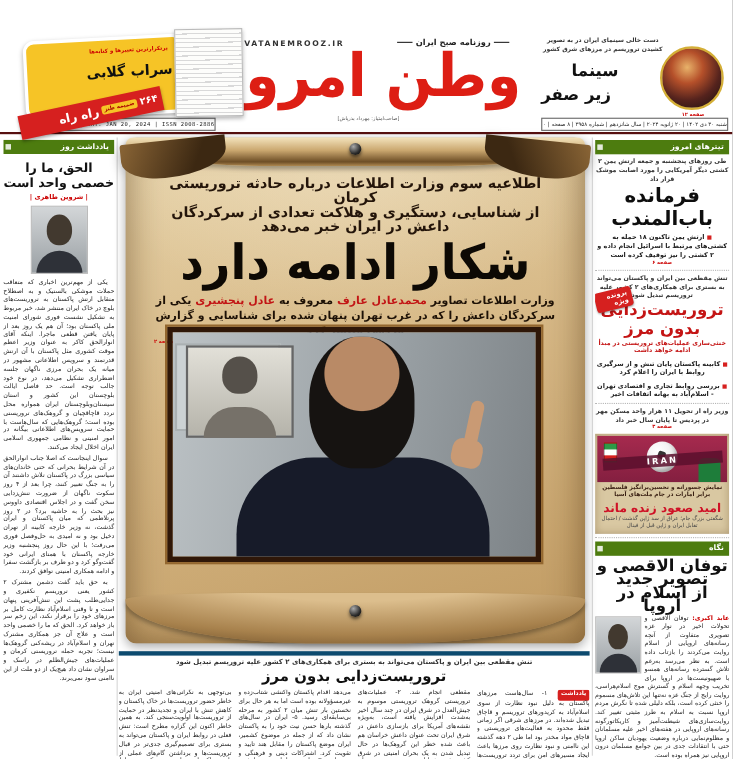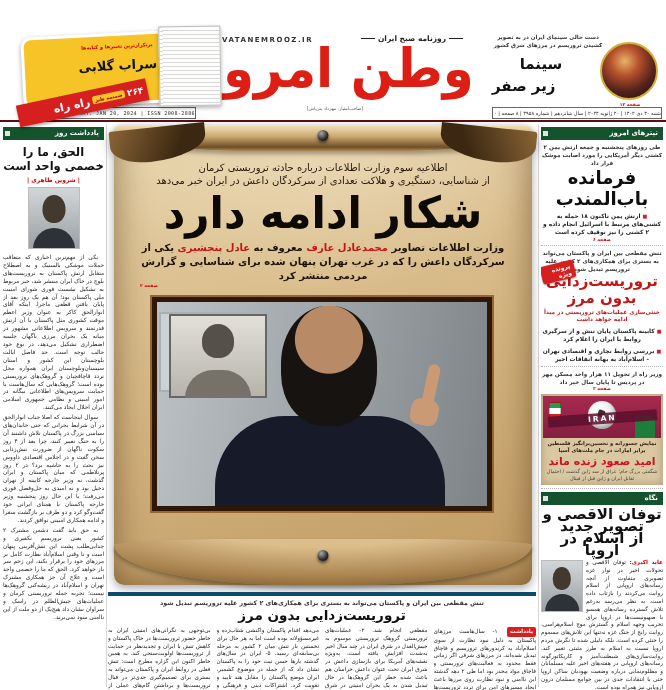--- a/index.html
+++ b/index.html
@@ -45,21 +45,21 @@
   .cinema-t2 { position:absolute; left:492px; top:77px; width:92px; font-size:15px; font-weight:900; color:#111; text-align:left; }
   .cinema-circle { position:absolute; left:600px; top:42px; width:58px; height:58px; border-radius:50%;
                    border:2px solid #d4af37;
                    background:radial-gradient(circle at 42% 32%, #e8b26a 0%, #b5502a 30%, #55231d 62%, #140f0e 100%); }
   .cinema-page { position:absolute; left:608px; top:102px; width:44px; font-size:4.5px; color:#c00; text-align:center; font-weight:bold; }
 
   
   .vline { position:absolute; top:125px; bottom:3px; width:1px; background:#d6d6d6; }
 
   
-  .secbar { height:13px; background:#14532d; color:#fff; font-size:7px; font-weight:bold;
+  .secbar { height:13px; background:#4d7c0f; color:#fff; font-size:7px; font-weight:bold;
             line-height:13px; padding:0 5px; text-align:right; position:relative; }
   .secbar:after { content:""; position:absolute; left:2px; top:4px; width:5px; height:5px; background:#fff; opacity:.85; }
   .pageref { font-size:4.5px; color:#c00; font-weight:bold; }
   .dotdiv { border-top:1px dotted #b5b5b5; margin:3px 0; }
   .mugshot { background:linear-gradient(#d3d6d8,#9aa0a4); position:relative; overflow:hidden; border:1px solid #bbb; }
   .mugshot:before { content:""; position:absolute; left:50%; top:12%; width:46%; height:46%;
                     transform:translateX(-50%); background:#42392f; border-radius:50% 50% 46% 46%; }
   .mugshot:after { content:""; position:absolute; left:50%; bottom:-4%; width:84%; height:38%;
                    transform:translateX(-50%); background:#2e3138; border-radius:40px 40px 0 0; }
 
@@ -124,21 +124,21 @@
   .roll-bottom { position:absolute; bottom:0; left:4px; right:4px; height:46px;
     border-radius:35% 35% 50% 50% / 15% 15% 100% 100%;
     background:radial-gradient(100% 190% at 50% -50%, #dcbe8d 35%, #a8824d 70%, #5e401d 100%);
     box-shadow:0 3px 4px rgba(0,0,0,.3); }
   .pin { position:absolute; width:11px; height:11px; border-radius:50%;
          background:radial-gradient(circle at 35% 30%, #a9a9a9, #2b2b2b 60%, #000);
          box-shadow:0 2px 3px rgba(0,0,0,.55); z-index:5; }
   .pin-top { top:5px; left:50%; transform:translateX(-50%); }
   .pin-bottom { bottom:24px; left:50%; transform:translateX(-50%); }
 
-  .po-k { position:relative; margin:0 26px; font-size:10px; line-height:13px; font-weight:normal; color:#24150a; text-align:center; }
+  .po-k { position:relative; margin:0 26px; font-size:13px; line-height:13px; font-weight:bold; color:#24150a; text-align:center; }
   .po-k1 { padding-top:36px; }
   .po-head { position:relative; margin-top:2px; font-size:42px; font-weight:900; color:#0d0904; text-align:center;
              line-height:48px; letter-spacing:-1px; transform:scaleY(1.05); }
   .po-deck { position:relative; margin:4px 22px 0 22px; font-size:10px; line-height:14px; font-weight:bold;
              color:#1d1106; text-align:center; }
   .po-deck .red { color:#c21515; }
   .po-page { position:relative; margin:0 0 0 30px; text-align:left; }
 
   .photo { position:absolute; left:42px; top:172px; width:340px; height:214px;
            border:5px solid #2f1708; outline:2px solid #93672f;

